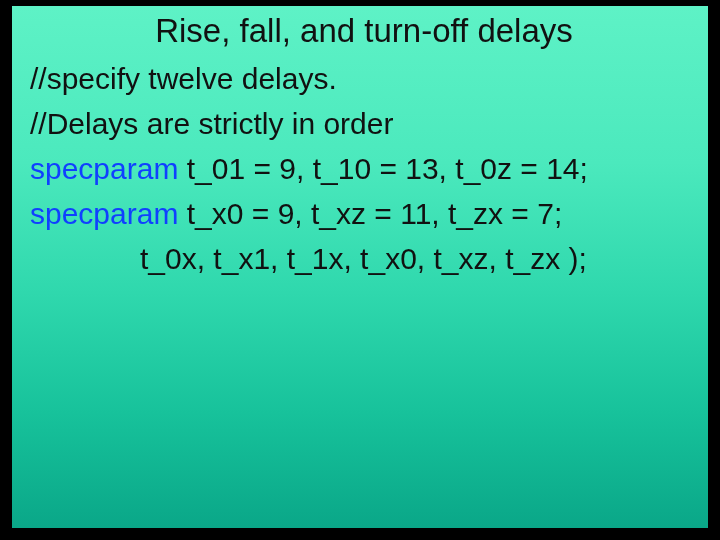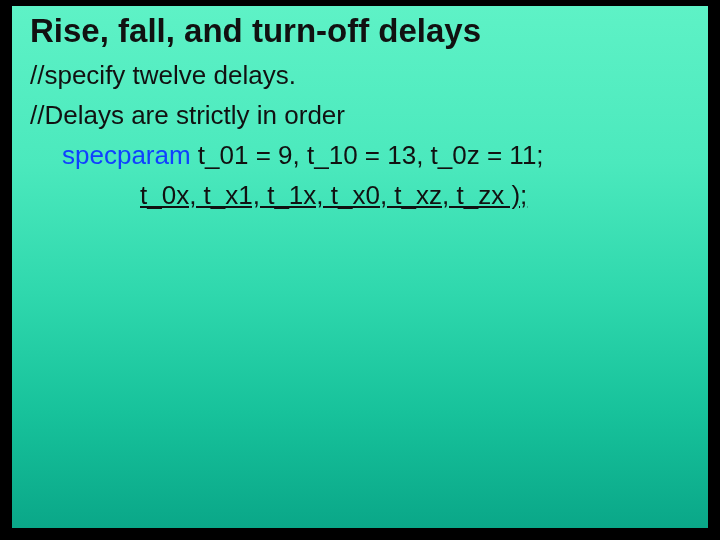--- a/index.html
+++ b/index.html
@@ -23,50 +23,51 @@
     background: linear-gradient(to bottom,
                 #5ef2c6 0%,
                 #4be9bd 30%,
                 #2fd8ad 55%,
                 #17c29b 78%,
                 #0aa788 100%);
     box-sizing: border-box;
     padding: 4px 10px 0 18px;
   }
   .title {
-    text-align: left;
+    text-align: center;
     font-size: 33px;
     line-height: 1.25;
     color: #111;
     margin: 0 0 8px 0;
-    font-weight: 700;
+    font-weight: 400;
   }
   .body p {
     margin: 0 0 6px 0;
-    font-size: 26px;
+    font-size: 30px;
     line-height: 1.3;
     color: #111;
     white-space: pre;
   }
-  .kw { color: #1040ff; margin-left: 32px; }
-  .indent1 { padding-left: 110px; text-decoration: underline; }
+  .kw { color: #1040ff; }
+  .indent1 { padding-left: 110px; }
 </style>
 </head>
 <body>
 
 <div class="frame">
   <div class="slide">
 
     <h1 class="title">
       <span>Rise, fall, and turn-off delays</span><br>
     </h1>
 
     <div class="body">
       <p>//specify twelve delays.</p>
       <p>//Delays are strictly in order</p>
 
-      <p><span class="kw">specparam</span><span> t_01 = 9, t_10 = 13, t_0z = 11;</span></p>
+      <p><span class="kw">specparam</span><span> t_01 = 9, t_10 = 13, t_0z = 14;</span></p>
+      <p><span class="kw">specparam</span><span> t_x0 = 9, t_xz = 11, t_zx = 7;</span></p>
 
       <p class="indent1">t_0x, t_x1, t_1x, t_x0, t_xz, t_zx );</p>
     </div>
 
   </div>
 </div>
 
 </body></html>

